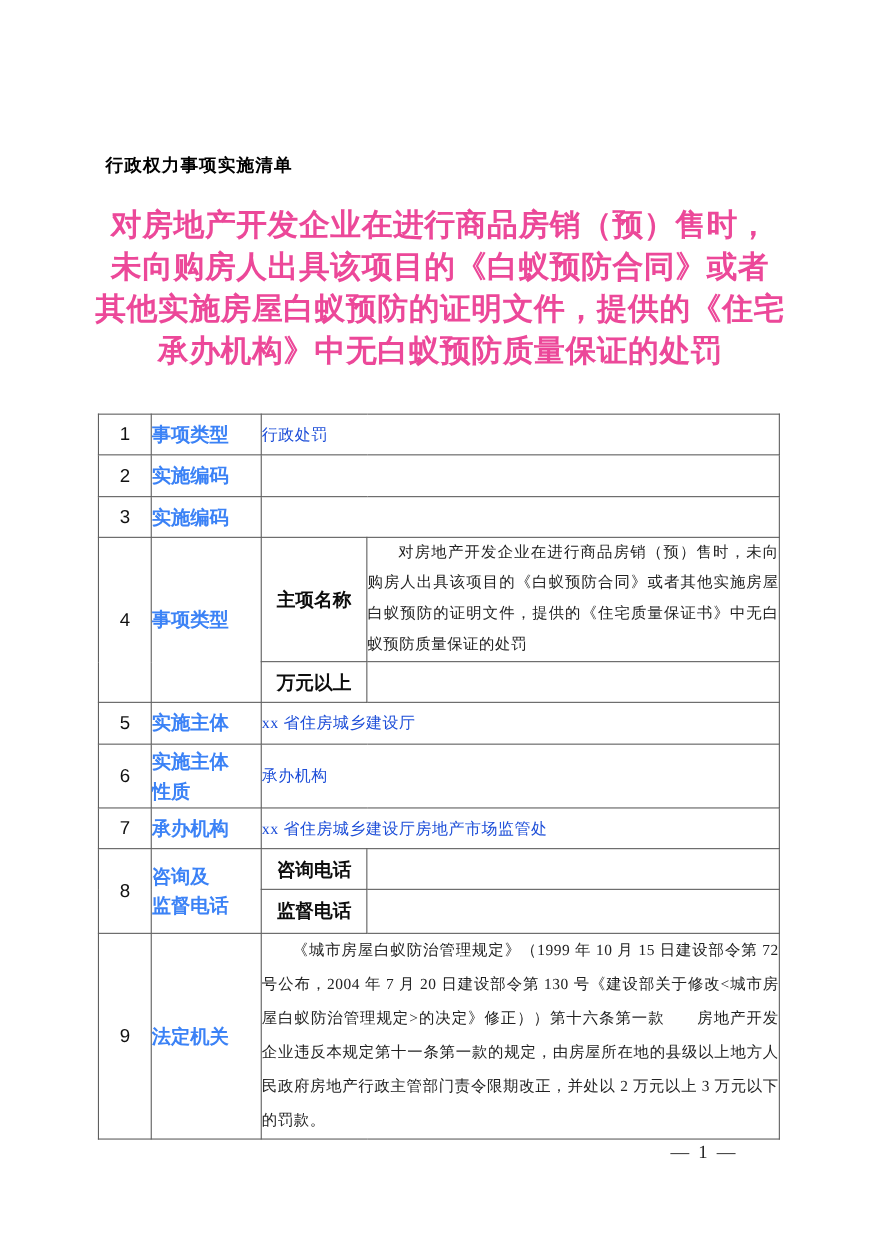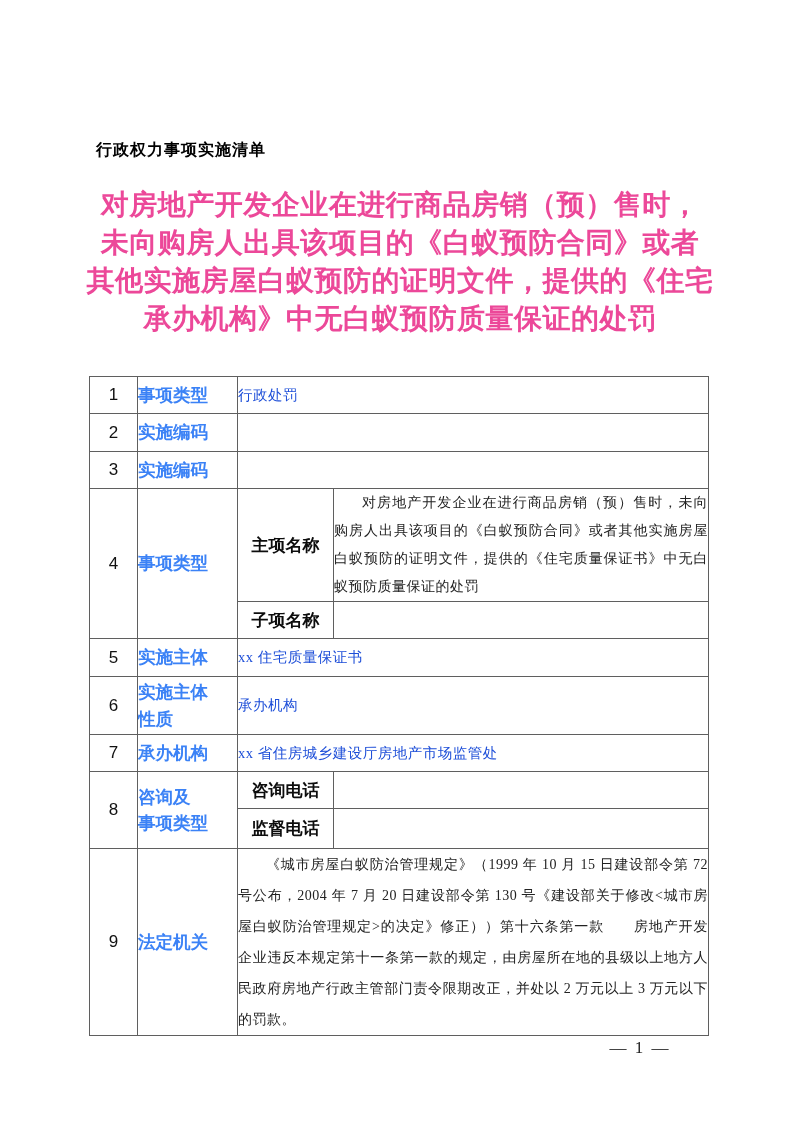--- a/index.html
+++ b/index.html
@@ -164,43 +164,43 @@
         <td class="lbl">实施编码</td>
         <td class="val" colspan="2"></td>
       </tr>
       <tr class="h112">
         <td class="num" rowspan="2">4</td>
         <td class="lbl" rowspan="2">事项类型</td>
         <td class="sublbl">主项名称</td>
         <td class="val-flow">对房地产开发企业在进行商品房销（预）售时，未向购房人出具该项目的《白蚁预防合同》或者其他实施房屋白蚁预防的证明文件，提供的《住宅质量保证书》中无白蚁预防质量保证的处罚</td>
       </tr>
       <tr class="h37">
-        <td class="sublbl">子项名称</td>
+        <td class="sublbl">万元以上</td>
         <td class="val"></td>
       </tr>
       <tr class="h38">
         <td class="num">5</td>
         <td class="lbl">实施主体</td>
-        <td class="val" colspan="2">xx 住宅质量保证书</td>
+        <td class="val" colspan="2">xx 省住房城乡建设厅</td>
       </tr>
       <tr class="h58">
         <td class="num">6</td>
         <td class="lbl">实施主体
 性质</td>
         <td class="val" colspan="2">承办机构</td>
       </tr>
       <tr class="h37">
         <td class="num">7</td>
         <td class="lbl">承办机构</td>
         <td class="val" colspan="2">xx 省住房城乡建设厅房地产市场监管处</td>
       </tr>
       <tr class="h37">
         <td class="num" rowspan="2">8</td>
         <td class="lbl" rowspan="2">咨询及
-事项类型</td>
+监督电话</td>
         <td class="sublbl">咨询电话</td>
         <td class="val"></td>
       </tr>
       <tr class="h40">
         <td class="sublbl">监督电话</td>
         <td class="val"></td>
       </tr>
       <tr class="h160">
         <td class="num">9</td>
         <td class="lbl">法定机关</td>

